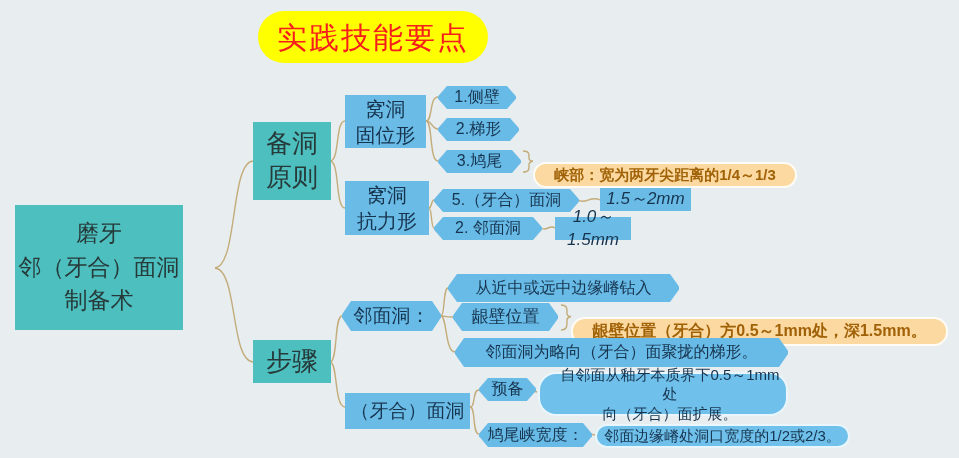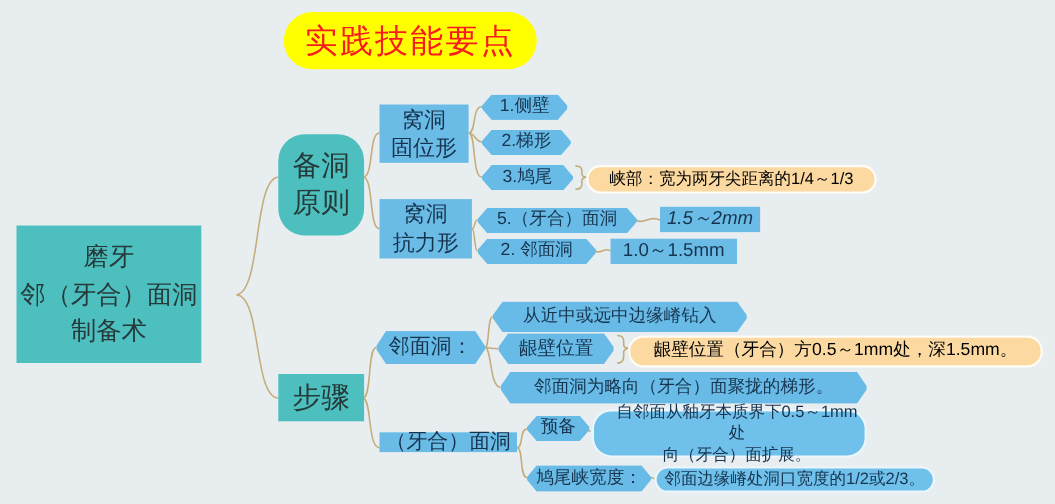--- a/index.html
+++ b/index.html
@@ -17,21 +17,21 @@
     font-size:30px;font-weight:normal;letter-spacing:2px;
   }
   .teal{background:#4ebfbf;color:#263a3a;font-weight:500;}
   .bluerect{background:#6abce7;font-weight:500;}
   .oct{
     background:#68bbe7;font-weight:500;
     clip-path:polygon(9px 0,calc(100% - 9px) 0,100% 45%,100% 55%,calc(100% - 9px) 100%,9px 100%,0 55%,0 45%);
     text-align:center;
   }
   .pill-blue{background:#6fc0ea;border:2px solid rgba(255,255,255,.85);font-weight:500;}
-  .pill-orange{background:#fbd9a1;border:2px solid rgba(255,255,255,.9);color:#000000;font-weight:400;}
+  .pill-orange{background:#fbd9a1;border:2px solid rgba(255,255,255,.9);color:#a16207;font-weight:700;margin-top:12px;}
   .left-align{justify-content:flex-start;text-align:center;}
   svg.wires{position:absolute;left:0;top:0;z-index:1;}
 </style>
 </head>
 <body>
 
 <div class="canvas">
 
   <svg class="wires" width="959" height="458" viewBox="0 0 959 458" fill="none" stroke="#c3ac79" stroke-width="1.4">
     <path d="M215,268 C238,265 230,163 253,161"></path>
@@ -57,49 +57,49 @@
     <path d="M523,151 C530,151 529,155 529,158 C529,160.5 531,161 533,161 C531,161.5 529,162 529,164.5 C529,168 530,172 523,172"></path>
     <path d="M561,305 C568,305 567,310 567,313.5 C567,316 569,316.5 571,316.5 C569,317 567,317.5 567,320 C567,324 568,330 561,330"></path>
   </svg>
 
   <div class="node title" style="left:258px;top:11px;width:230px;height:52px;">实践技能要点</div>
 
   <div class="node teal" style="left:15px;top:205px;width:168px;height:125px;font-size:23px;line-height:1.45;">磨牙
 邻（牙合）面洞
 制备术</div>
 
-  <div class="node teal" style="left:253px;top:122px;width:78px;height:92px;font-size:26px;border-radius:24px;">备洞
+  <div class="node teal" style="left:253px;top:122px;width:78px;height:78px;font-size:26px;">备洞
 原则</div>
 
   <div class="node bluerect" style="left:345px;top:95px;width:81px;height:53px;font-size:20px;">窝洞
 固位形</div>
 
   <div class="node oct" style="left:438px;top:86px;width:78px;height:23px;font-size:16px;">1.侧壁</div>
   <div class="node oct" style="left:438px;top:118px;width:81px;height:23px;font-size:16px;">2.梯形</div>
   <div class="node oct" style="left:438px;top:150px;width:83px;height:23px;font-size:16px;">3.鸠尾</div>
   <div class="node pill-orange" style="left:533px;top:150px;width:264px;height:26px;border-radius:13px;font-size:15px;">峡部：宽为两牙尖距离的1/4～1/3</div>
 
   <div class="node bluerect" style="left:345px;top:181px;width:84px;height:54px;font-size:20px;">窝洞
 抗力形</div>
 
   <div class="node oct" style="left:434px;top:189px;width:145px;height:23px;font-size:16px;">5.（牙合）面洞</div>
   <div class="node bluerect" style="left:600px;top:188px;width:91px;height:23px;font-size:17px;font-style:italic;">1.5～2mm</div>
   <div class="node oct" style="left:434px;top:217px;width:108px;height:23px;font-size:16px;">2. 邻面洞</div>
-  <div class="node bluerect" style="left:555px;top:217px;width:115px;height:23px;font-size:17px;">1.0～1.5mm</div>
+  <div class="node bluerect" style="left:555px;top:217px;width:76px;height:23px;font-size:17px;font-style:italic;">1.0～1.5mm</div>
 
   <div class="node teal" style="left:253px;top:340px;width:78px;height:43px;font-size:26px;">步骤</div>
 
   <div class="node oct" style="left:342px;top:301px;width:99px;height:30px;font-size:19px;">邻面洞：</div>
 
   <div class="node oct" style="left:448px;top:274px;width:231px;height:28px;font-size:16px;">从近中或远中边缘嵴钻入</div>
   <div class="node oct" style="left:453px;top:303px;width:105px;height:28px;font-size:17px;">龈壁位置</div>
   <div class="node pill-orange" style="left:571px;top:305px;width:377px;height:29px;border-radius:14px;font-size:16px;">龈壁位置（牙合）方0.5～1mm处，深1.5mm。</div>
   <div class="node oct" style="left:455px;top:338px;width:333px;height:29px;font-size:16px;">邻面洞为略向（牙合）面聚拢的梯形。</div>
 
-  <div class="node bluerect" style="left:345px;top:393px;width:125px;height:18px;font-size:19px;">（牙合）面洞</div>
+  <div class="node bluerect" style="left:345px;top:393px;width:125px;height:36px;font-size:19px;">（牙合）面洞</div>
 
   <div class="node oct" style="left:479px;top:378px;width:57px;height:23px;font-size:16px;">预备</div>
   <div class="node pill-blue left-align" style="left:538px;top:372px;width:250px;height:44px;border-radius:18px;font-size:15px;padding-left:14px;">自邻面从釉牙本质界下0.5～1mm处
 向（牙合）面扩展。</div>
 
   <div class="node oct" style="left:479px;top:423px;width:113px;height:24px;font-size:16px;">鸠尾峡宽度：</div>
   <div class="node pill-blue" style="left:595px;top:424px;width:255px;height:24px;border-radius:12px;font-size:15px;">邻面边缘嵴处洞口宽度的1/2或2/3。</div>
 
 </div>
 

